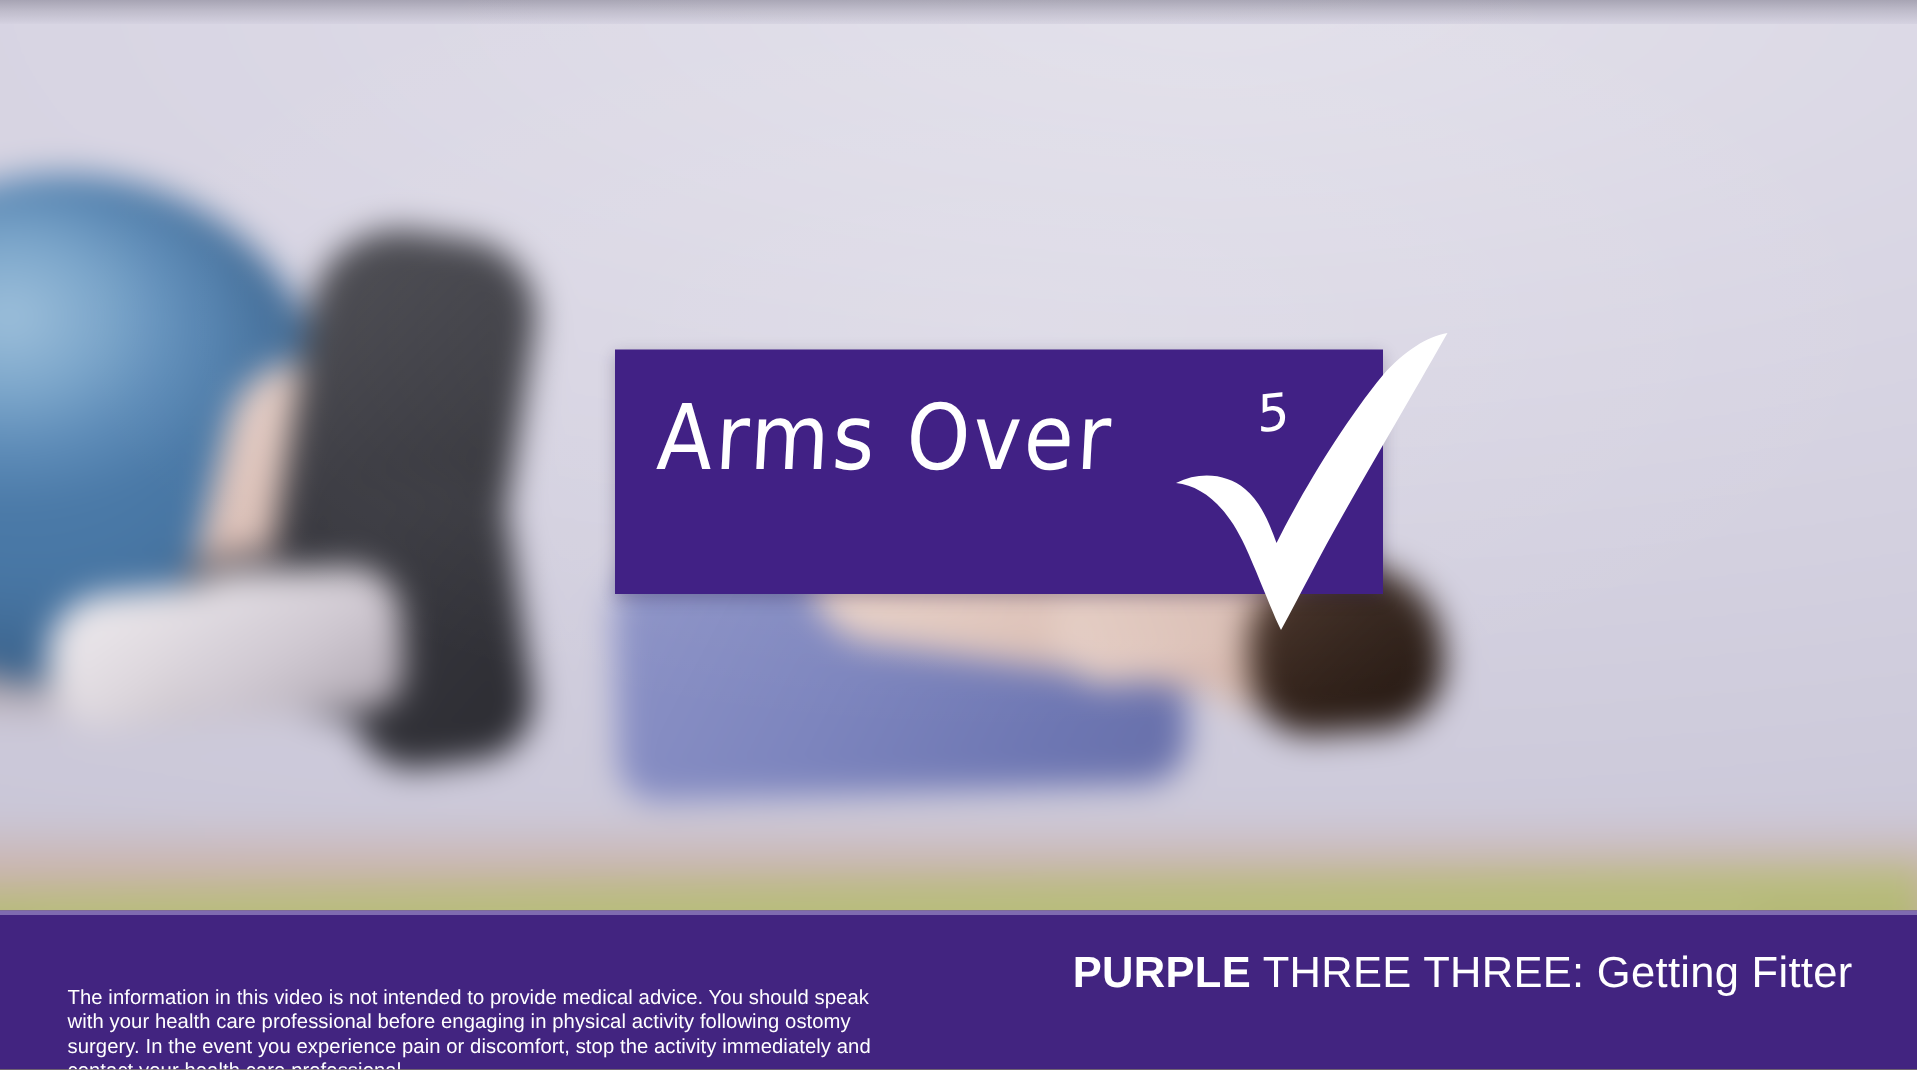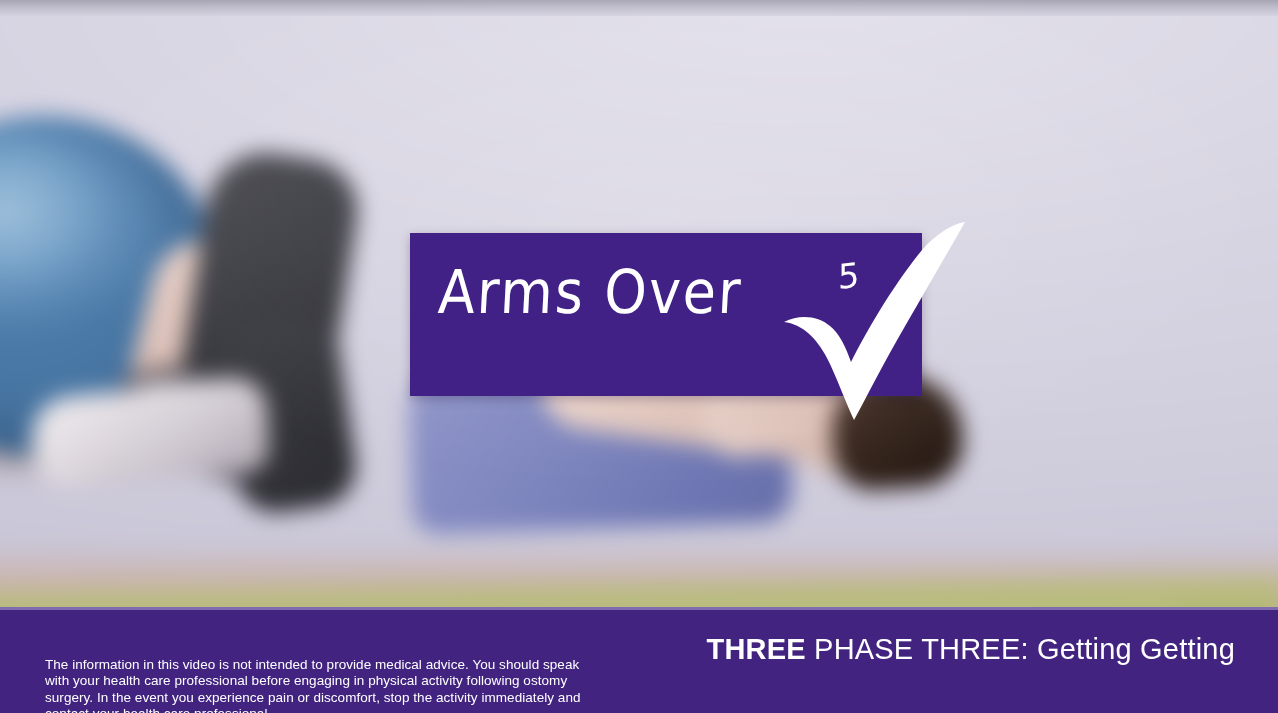--- a/index.html
+++ b/index.html
@@ -291,17 +291,17 @@
                C 30 106, 48 108, 60 118
                C 70 126, 76 140, 81 154
                C 96 124, 124 76, 152 42
                C 166 26, 182 16, 195 14 Z" fill="#ffffff"></path>
     </svg>
   </div>
 
   <div class="bottom-bar">
     <p class="disclaimer">The information in this video is not intended to provide medical advice. You should speak with your health care professional before engaging in physical activity following ostomy surgery. In the event you experience pain or discomfort, stop the activity immediately and contact your health care professional.</p>
     <div class="phase-title">
-      <span class="brand">THREE</span><span> PHASE THREE: Getting Getting</span>
+      <span class="brand">PURPLE</span><span> THREE THREE: Getting Fitter</span>
     </div>
   </div>
 
 </div>
 
 </body></html>

